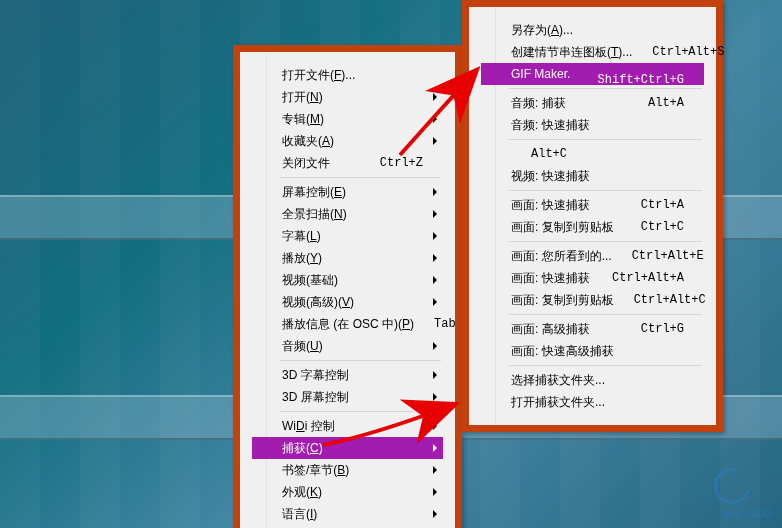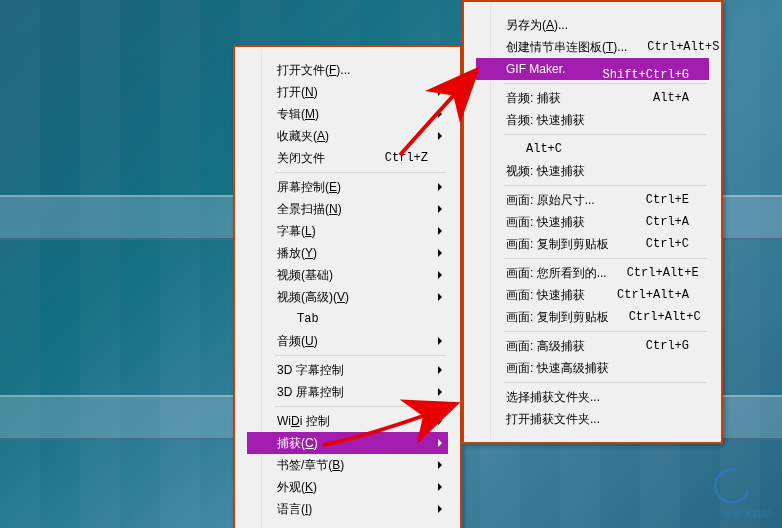--- a/index.html
+++ b/index.html
@@ -29,21 +29,21 @@
       right: 0;
       background: rgba(140, 180, 200, 0.4);
       border-top: 2px solid rgba(255,255,255,0.3);
       border-bottom: 2px solid rgba(50,80,100,0.5);
     }
     .bg-stripe1 { top: 195px; height: 45px; }
     .bg-stripe2 { top: 395px; height: 45px; }
     .menu {
       position: absolute;
       background: #f0f0f0;
-      border: 2px solid #c2410c;
+      border: 7px solid #c2410c;
       box-shadow: 2px 2px 4px rgba(0,0,0,0.3);
       padding: 12px;
     }
     .menu1 {
       left: 233px;
       top: 45px;
       width: 229px;
     }
     .menu2 {
       left: 462px;
@@ -179,20 +179,21 @@
       </div>
       <div class="menu-item">
         <span class="menu-label">视频(基础)</span>
         <span class="submenu-arrow"></span>
       </div>
       <div class="menu-item">
         <span class="menu-label">视频(高级)(<span class="underline">V</span>)</span>
         <span class="submenu-arrow"></span>
       </div>
       <div class="menu-item">
+        <span class="menu-label">播放信息 (在 OSC 中)(<span class="underline">P</span>)</span>
         <span class="shortcut">Tab</span>
       </div>
       <div class="menu-item">
         <span class="menu-label">音频(<span class="underline">U</span>)</span>
         <span class="submenu-arrow"></span>
       </div>
       <div class="separator"></div>
       <div class="menu-item">
         <span class="menu-label">3D 字幕控制</span>
         <span class="submenu-arrow"></span>
@@ -248,24 +249,20 @@
         <span class="menu-label">音频: 快速捕获</span>
       </div>
       <div class="separator"></div>
       <div class="menu-item">
         <span class="shortcut">Alt+C</span>
       </div>
       <div class="menu-item">
         <span class="menu-label">视频: 快速捕获</span>
       </div>
       <div class="separator"></div>
-      <div class="menu-item">
-        <span class="menu-label">画面: 原始尺寸...</span>
-        <span class="shortcut">Ctrl+E</span>
-      </div>
       <div class="menu-item">
         <span class="menu-label">画面: 快速捕获</span>
         <span class="shortcut">Ctrl+A</span>
       </div>
       <div class="menu-item">
         <span class="menu-label">画面: 复制到剪贴板</span>
         <span class="shortcut">Ctrl+C</span>
       </div>
       <div class="separator"></div>
       <div class="menu-item">

